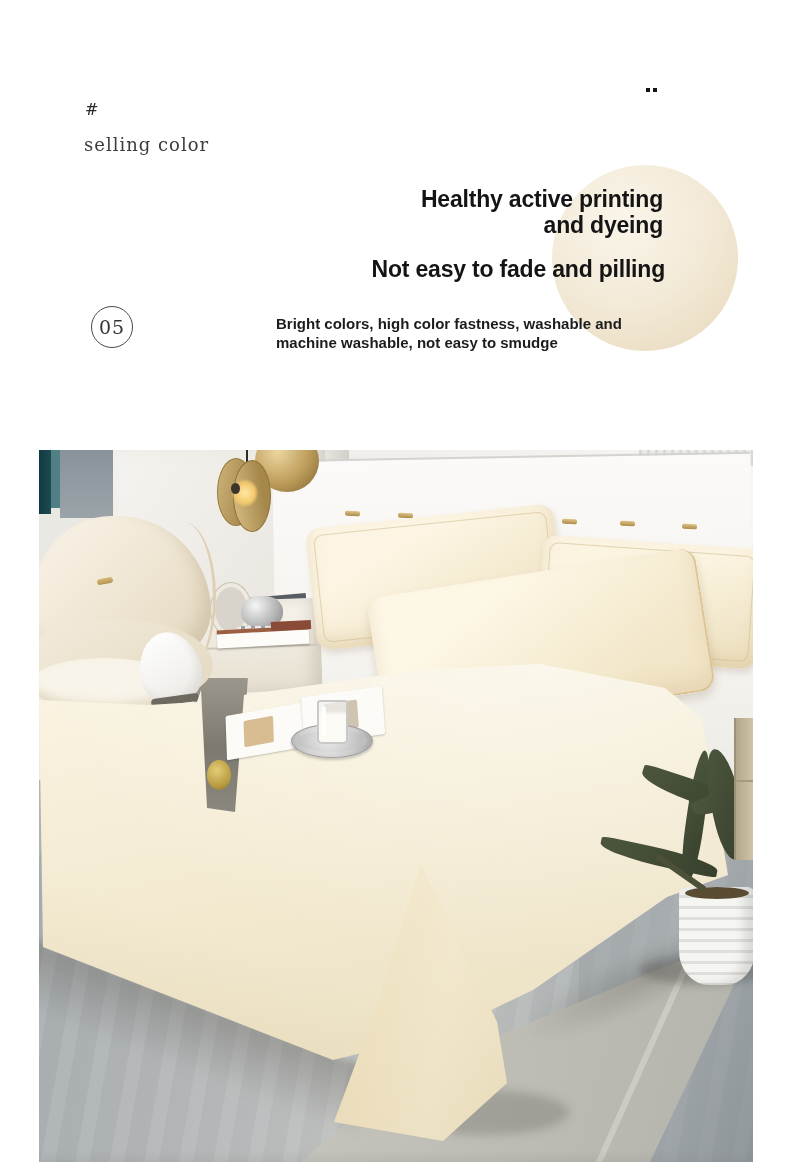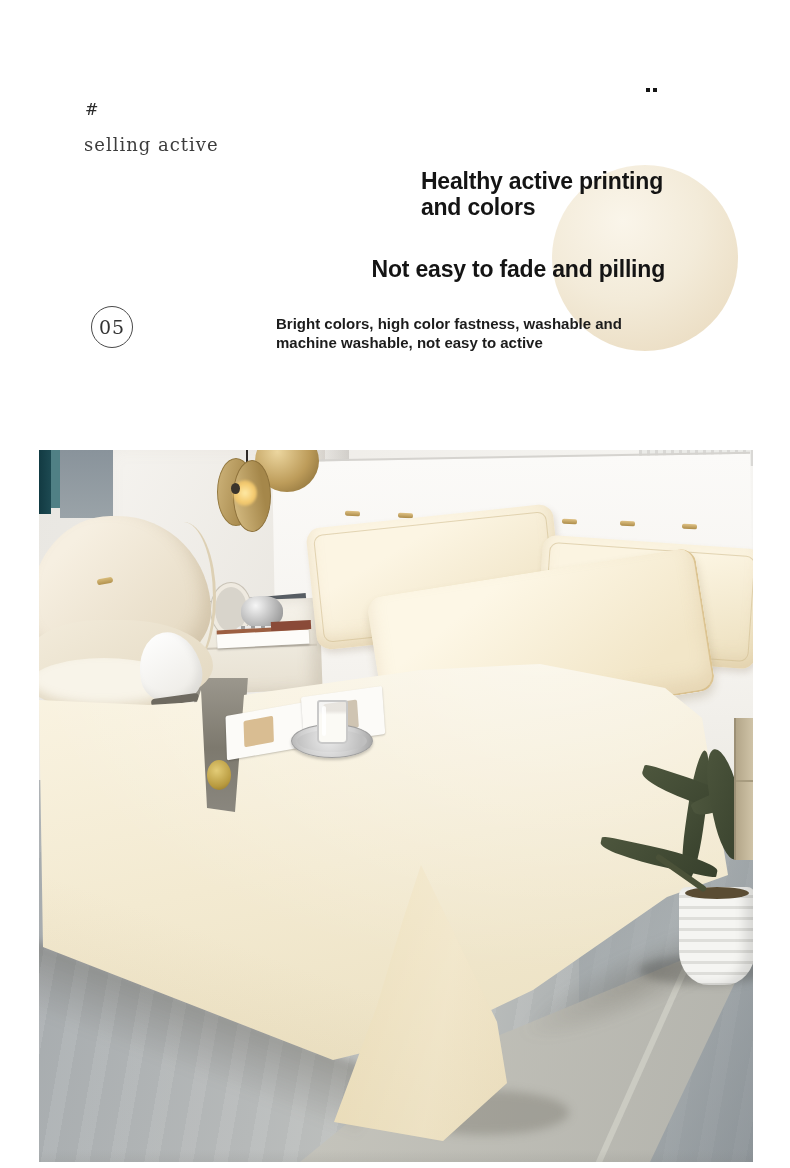--- a/index.html
+++ b/index.html
@@ -7,21 +7,21 @@
        font-family:"Liberation Sans",sans-serif;color:#151515;}
   .abs{position:absolute;}
 
   
   .hash{left:85px;top:100px;font-family:"DejaVu Serif",serif;font-size:16px;color:#2b2b2b;font-weight:400;}
   .eyebrow{left:84px;top:134px;font-family:"DejaVu Serif",serif;font-size:18px;letter-spacing:1px;color:#3c3c3c;font-weight:400;}
   .dots{left:646px;top:88px;display:flex;gap:3px;}
   .dots i{display:block;width:4px;height:4px;background:#141414;}
   .accent-circle{left:552px;top:165px;width:186px;height:186px;border-radius:50%;
     background:radial-gradient(circle at 38% 30%, #faf5ea 0%, #f3ebd9 45%, #ecdfc6 78%, #e7d8ba 100%);}
-  .headline{right:127px;top:168px;font-size:23px;font-weight:700;line-height:26px;letter-spacing:-0.2px;color:#141414;}
+  .headline{right:127px;top:186px;text-align:right;font-size:23px;font-weight:700;line-height:26px;letter-spacing:-0.2px;color:#141414;}
   .subheadline{right:125px;top:256px;text-align:right;font-size:23px;font-weight:700;letter-spacing:-0.2px;color:#141414;}
   .description{left:276px;top:314px;width:374px;font-size:15px;font-weight:700;line-height:19px;color:#1c1c1c;}
   .index-badge{left:91px;top:306px;width:40px;height:40px;border:1px solid #4a4a4a;border-radius:50%;
     display:flex;align-items:center;justify-content:center;font-family:"DejaVu Serif",serif;
     font-size:19px;letter-spacing:1px;color:#333;}
 
   
   #photo{left:39px;top:450px;width:714px;height:712px;overflow:hidden;background:#efedea;}
   #photo .abs{position:absolute;}
 
@@ -174,34 +174,34 @@
   .glass{left:278px;top:250px;width:27px;height:40px;border:2px solid #c9c9c9;
     border-radius:3px 3px 5px 5px;background:linear-gradient(180deg,rgba(242,242,242,.7) 0 22%,#fbfaf5 32%);}
   .glass-shine{position:absolute;left:3px;top:4px;width:4px;height:30px;background:rgba(255,255,255,.85);border-radius:2px;}
 
   .photo-bottom-fade{left:0;top:700px;width:714px;height:12px;background:linear-gradient(180deg,rgba(120,120,115,0),rgba(120,120,115,.12));}
 </style>
 </head>
 <body>
 
 <div class="abs hash">#</div>
-<div class="abs eyebrow">selling active</div>
+<div class="abs eyebrow">selling color</div>
 <div class="abs dots">
     <i></i>
     <i></i>
   </div>
 
 <div class="abs accent-circle"></div>
 
 <div class="abs headline">
   <div>Healthy active printing</div>
-  <div>and colors</div>
+  <div>and dyeing</div>
 </div>
 <div class="abs subheadline">Not easy to fade and pilling</div>
-<div class="abs description">Bright colors, high color fastness, washable and machine washable, not easy to active</div>
+<div class="abs description">Bright colors, high color fastness, washable and machine washable, not easy to smudge</div>
 <div class="abs index-badge">
   <span>05</span>
 </div>
 
 <div id="photo" class="abs">
   <div class="abs wall"></div>
   <div class="abs floor"></div>
   <div class="abs floor-streaks"></div>
   <div class="abs floor-marble"></div>
   <div class="abs rug"></div>

